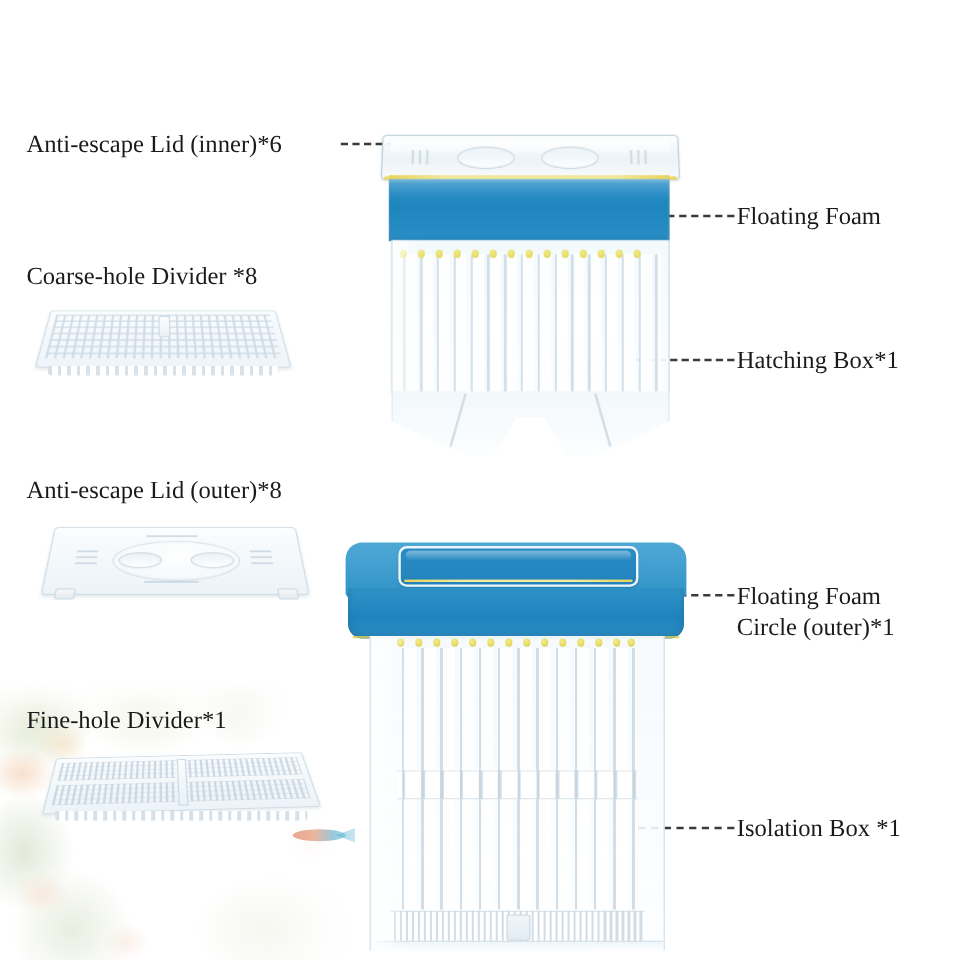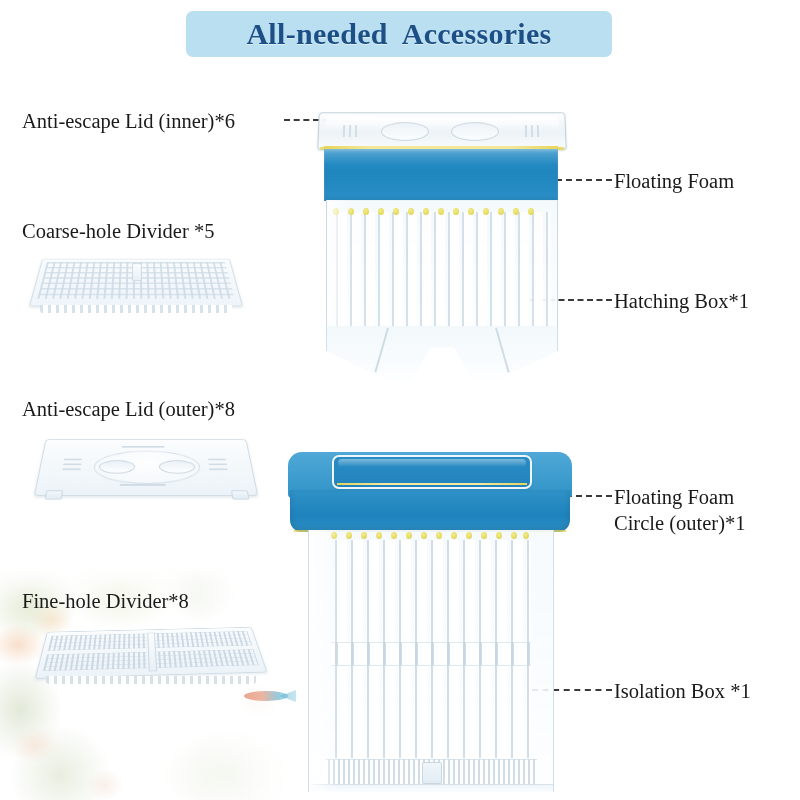--- a/index.html
+++ b/index.html
@@ -371,28 +371,25 @@
     <div class="layer l3"></div>
     <div class="photo-veil"></div>
     <div class="photo-fade-r"></div>
     <div class="photo-fade-t"></div>
   </div>
   <div class="fish">
     <div class="tail"></div>
       <div class="body"></div>
   </div>
 
-  <div class="banner">
-    <div class="title">All-needed  Accessories</div>
-  </div>
 
   <div class="lbl" style="left:22px;top:108px;">Anti-escape Lid (inner)*6</div>
-  <div class="lbl" style="left:22px;top:218px;">Coarse-hole Divider *5</div>
+  <div class="lbl" style="left:22px;top:218px;">Coarse-hole Divider *8</div>
   <div class="lbl" style="left:22px;top:396px;">Anti-escape Lid (outer)*8</div>
-  <div class="lbl" style="left:22px;top:588px;">Fine-hole Divider*8</div>
+  <div class="lbl" style="left:22px;top:588px;">Fine-hole Divider*1</div>
 
   <div class="lbl r" style="left:614px;top:168px;">Floating Foam</div>
   <div class="lbl r" style="left:614px;top:288px;">Hatching Box*1</div>
   <div class="lbl r" style="left:614px;top:484px;">Floating Foam</div>
   <div class="lbl r" style="left:614px;top:510px;text-align:center;">Circle (outer)*1</div>
   <div class="lbl r" style="left:614px;top:678px;">Isolation Box *1</div>
 
   <div class="lead" style="left:284px;top:119px;width:64px;"></div>
   <div class="lead" style="left:546px;top:179px;width:66px;"></div>
   <div class="lead" style="left:530px;top:299px;width:82px;"></div>

